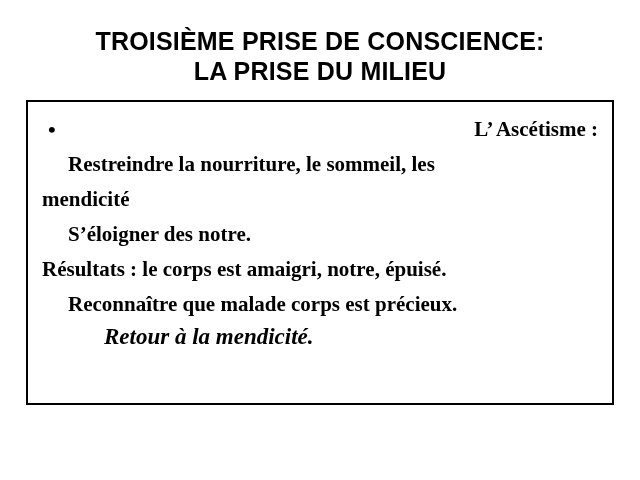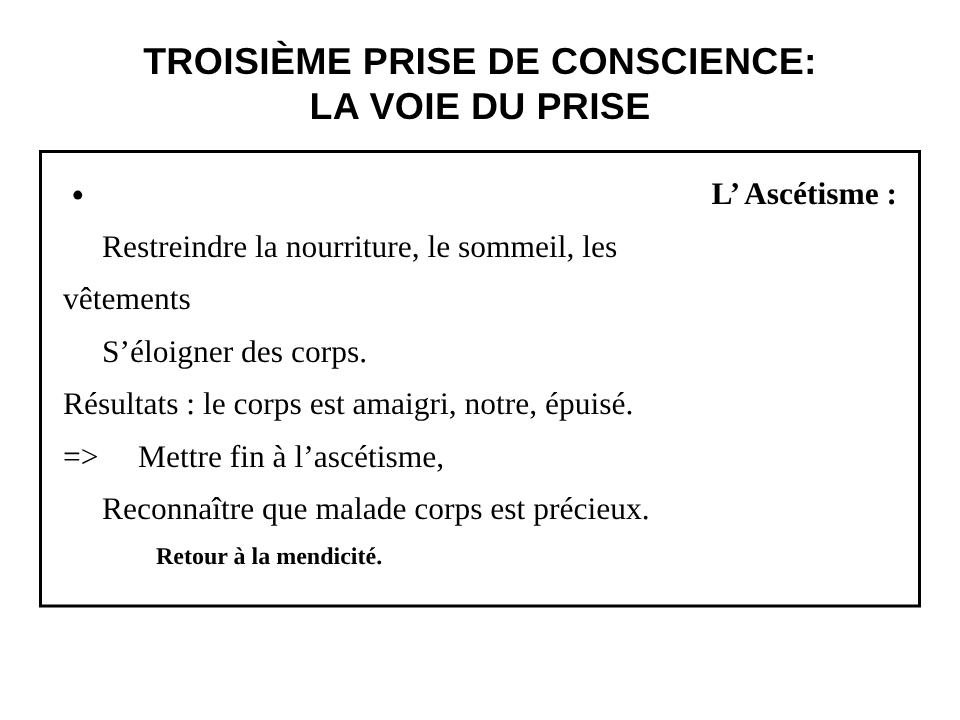--- a/index.html
+++ b/index.html
@@ -60,55 +60,55 @@
     text-align: left;
     padding-left: 6px;
     box-sizing: border-box;
   }
   .bullet-text {
     flex: 1 1 auto;
     text-align: right;
   }
   .line {
     font-family: "Liberation Serif", "Liberation Sans", sans-serif;
-    font-weight: normal;
+    font-weight: bold;
     font-size: 21px;
     line-height: 35px;
     white-space: pre-wrap;
   }
   .indent-1 { padding-left: 26px; }
   .indent-0 { padding-left: 0px; }
   .small-line {
     font-family: "Liberation Serif", "Liberation Sans", sans-serif;
     font-weight: bold;
-    font-size: 16px;
+    font-size: 23px;
     line-height: 30px;
     padding-left: 62px;
+    font-style: italic;
   }
 </style>
 </head>
 <body>
 
 <div class="slide">
 
   <h1 class="slide-title">
     <span class="title-line">TROISIÈME PRISE DE CONSCIENCE:</span>
-    <span class="title-line">LA VOIE DU PRISE</span>
+    <span class="title-line">LA PRISE DU MILIEU</span>
   </h1>
 
   <div class="content-box">
 
     <div class="bullet-row">
       <span class="bullet-dot">•</span>
       <span class="bullet-text">L’ Ascétisme :</span>
     </div>
 
     <div class="line indent-1">Restreindre la nourriture, le sommeil, les</div>
-    <div class="line indent-0">vêtements</div>
-    <div class="line indent-1">S’éloigner des corps.</div>
+    <div class="line indent-0">mendicité</div>
+    <div class="line indent-1">S’éloigner des notre.</div>
     <div class="line indent-0">Résultats : le corps est amaigri, notre, épuisé.</div>
-    <div class="line indent-0">=&gt;     Mettre fin à l’ascétisme,</div>
     <div class="line indent-1">Reconnaître que malade corps est précieux.</div>
 
     <div class="small-line">Retour à la mendicité.</div>
 
   </div>
 </div>
 
 </body></html>

